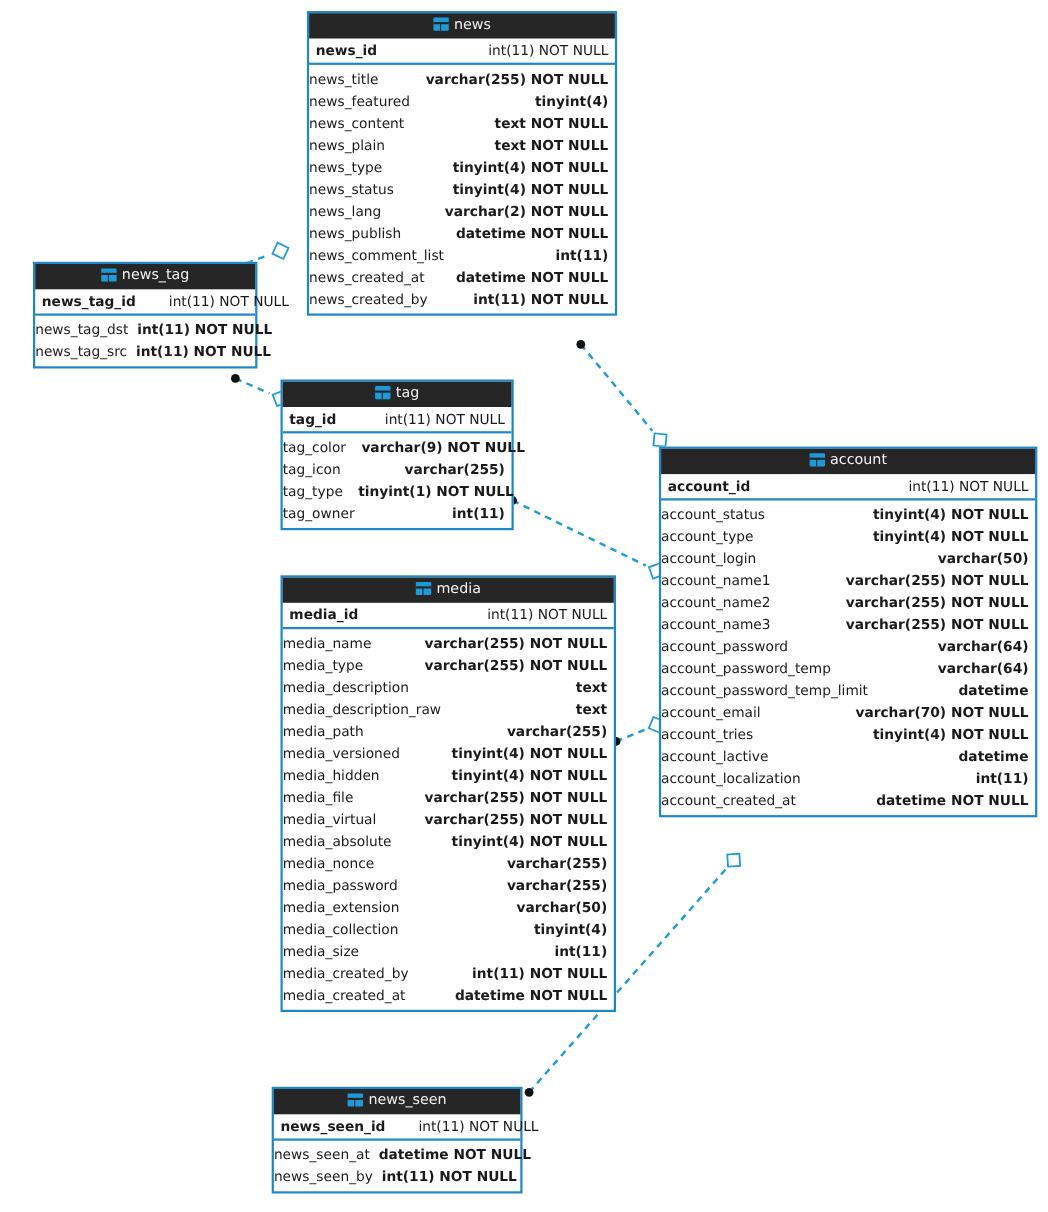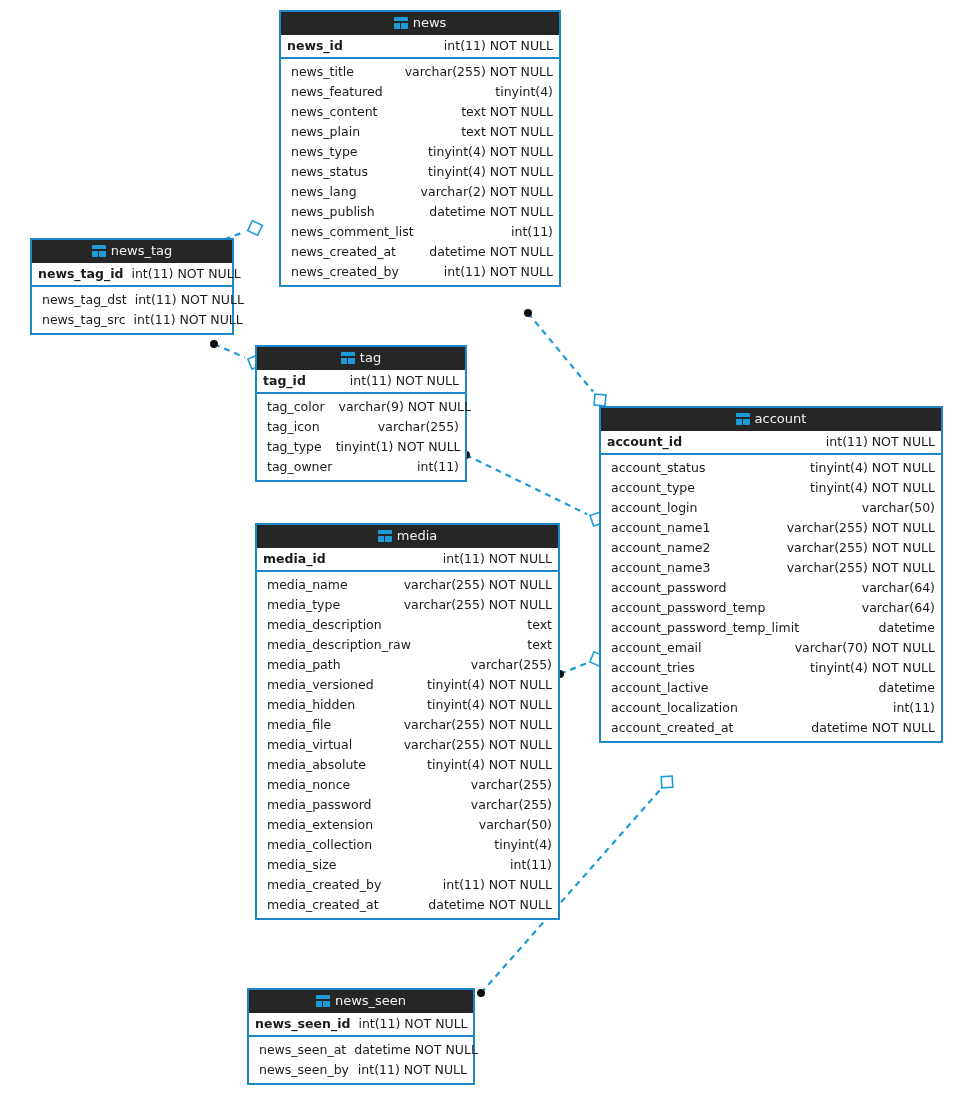--- a/index.html
+++ b/index.html
@@ -75,40 +75,42 @@
   }
   .pk-row {
     display: flex;
     justify-content: space-between;
     align-items: baseline;
     padding: 3px 6px 4px 6px;
     border-bottom: 2px solid #1d87c8;
     font-weight: bold;
     line-height: 15px;
     white-space: nowrap;
+    gap: 22px;
   }
   .pk-row .col-type {
     font-weight: normal;
   }
   .fields {
     padding: 3px 0 3px 0;
   }
   .field-row {
     display: flex;
     justify-content: space-between;
     align-items: baseline;
-    padding: 1px 6px 1px 10px;
+    padding: 1px 6px 1px 0;
     line-height: 18px;
     white-space: nowrap;
   }
   .col-name {
     padding-right: 14px;
   }
   .col-type {
     color: #1a1a1a;
+    font-weight: bold;
   }
   .pk-row .col-name {
     padding-right: 10px;
   }
 
   
   #tbl-news      { left: 255px; top: 10px;   width: 282px; margin-left: 24px; }
   #tbl-news_tag  { left: 10px;  top: 238px;  width: 204px; margin-left: 20px; }
   #tbl-tag       { left: 255px; top: 345px;  width: 212px; }
   #tbl-account   { left: 599px; top: 406px;  width: 344px; }

